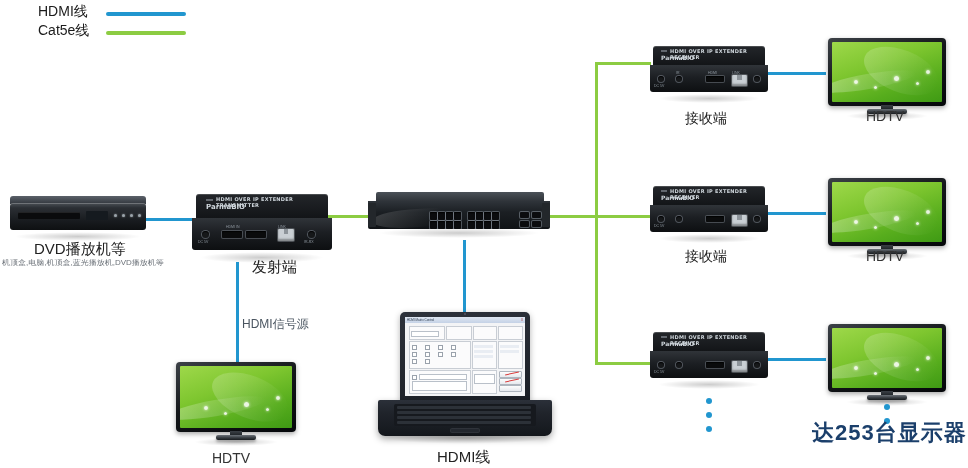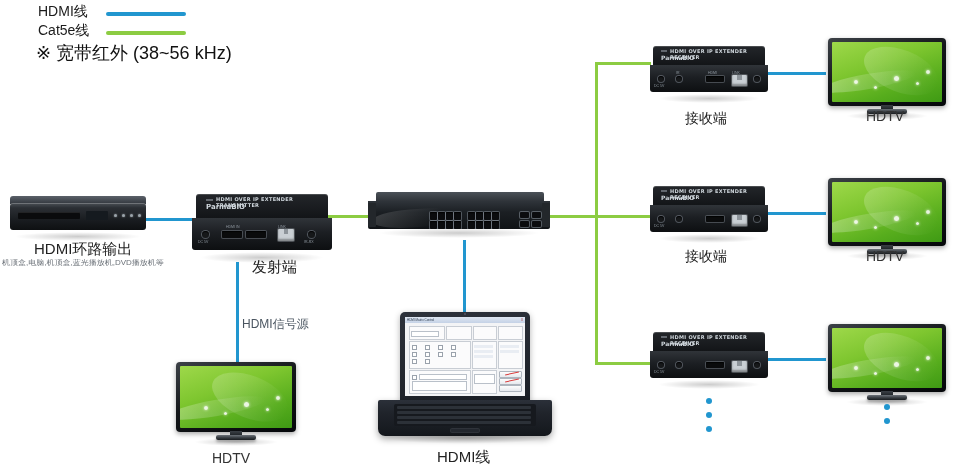--- a/index.html
+++ b/index.html
@@ -131,21 +131,20 @@
 <body>
 
 <div id="stage">
 
   <div class="legend-txt" style="left:38px;top:3px;">HDMI线</div>
   <div class="legend-line" style="left:106px;top:12px;width:80px;background:#2196cf;"></div>
 
   <div class="legend-txt" style="left:38px;top:22px;">Cat5e线</div>
   <div class="legend-line" style="left:106px;top:31px;width:80px;background:#8ccc42;"></div>
 
-  <div class="note" style="left:36px;top:41px;">※ 宽带红外 (38~56 kHz)</div>
 
   <div class="wire h" style="left:146px;top:218px;width:50px;"></div>
 
   <div class="wire h green" style="left:328px;top:215px;width:45px;"></div>
 
   <div class="wire h green" style="left:548px;top:215px;width:50px;"></div>
 
   <div class="wire v green" style="left:595px;top:62px;height:302px;"></div>
 
   <div class="wire h green" style="left:595px;top:62px;width:56px;"></div>
@@ -167,21 +166,21 @@
     <div class="src-top" style="left:2px;top:0;width:136px;height:8px;"></div>
     <div class="src-body" style="left:2px;top:7px;width:136px;height:27px;">
       <div class="src-tray" style="left:8px;top:9px;width:62px;height:7px;"></div>
       <div class="src-disp" style="left:76px;top:8px;width:22px;height:9px;"></div>
       <div class="src-dot" style="left:104px;top:11px;"></div>
       <div class="src-dot" style="left:112px;top:11px;"></div>
       <div class="src-dot" style="left:120px;top:11px;"></div>
       <div class="src-dot" style="left:128px;top:11px;"></div>
     </div>
   </div>
-  <div class="lbl lbl-cn" style="left:34px;top:240px;font-size:15px;">HDMI环路输出</div>
+  <div class="lbl lbl-cn" style="left:34px;top:240px;font-size:15px;">DVD播放机等</div>
   <div class="sub-src" style="left:2px;top:257px;">机顶盒,电脑,机顶盒,蓝光播放机,DVD播放机等</div>
 
   <div class="box" style="left:192px;top:194px;width:140px;height:68px;">
     <div class="shadow" style="left:8px;top:58px;width:124px;height:11px;"></div>
     <div class="box-top" style="left:4px;top:0;width:132px;height:26px;">
       <div class="box-brandline" style="left:10px;top:5px;width:7px;"></div>
       <div class="box-brand" style="left:20px;top:2px;">HDMI OVER IP EXTENDER TRANSMITTER</div>
       <div class="box-brand" style="left:10px;top:9px;font-size:7px;letter-spacing:0;">ParmaBIO</div>
     </div>
     <div class="box-front" style="left:0;top:24px;width:140px;height:32px;">
@@ -422,14 +421,15 @@
       </div>
     </div>
     <div class="tv-neck" style="left:53px;top:67px;width:12px;height:5px;"></div>
     <div class="tv-base" style="left:39px;top:71px;width:40px;height:5px;"></div>
     <div class="shadow" style="left:18px;top:74px;width:82px;height:8px;"></div>
   </div>
 
   <div class="dot" style="left:884px;top:404px;"></div>
   <div class="dot" style="left:884px;top:418px;"></div>
 
+  <div class="big-cn" style="left:812px;top:418px;">达253台显示器</div>
 
 </div>
 
 </body></html>

